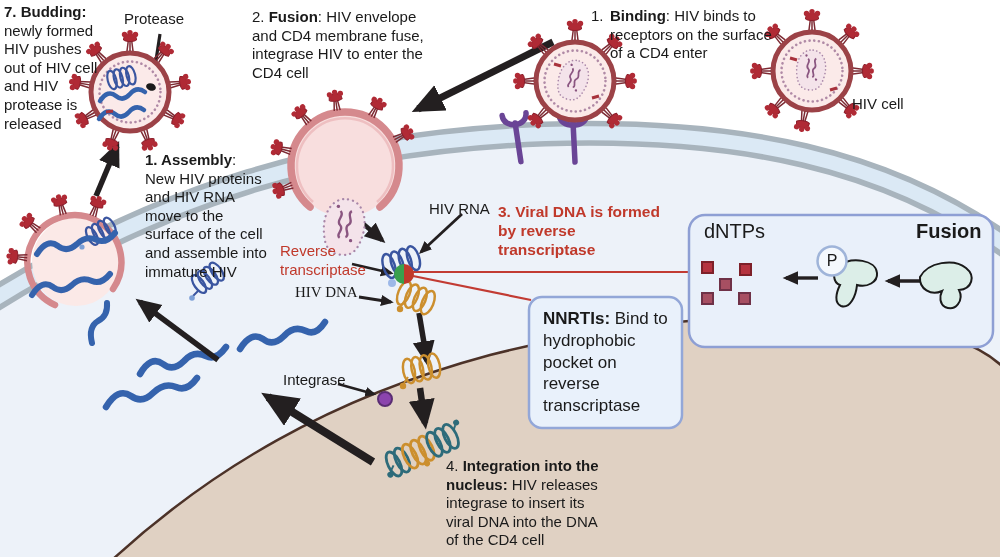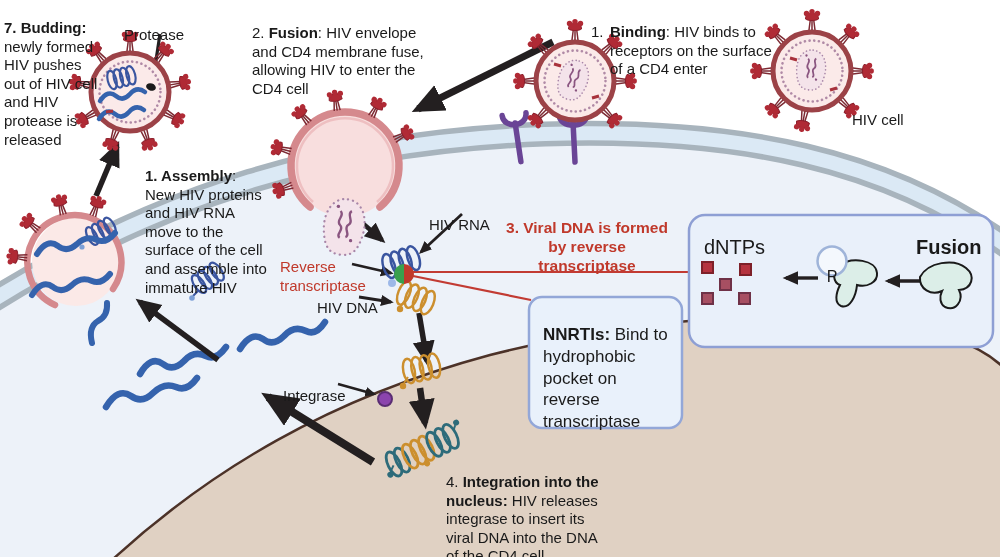--- a/index.html
+++ b/index.html
@@ -1,19 +1,19 @@
 <!DOCTYPE html>
 <html><head>
 <meta charset="utf-8">
 <style>
   html,body{margin:0;padding:0;}
   #canvas{position:relative;width:1000px;height:557px;background:#ffffff;overflow:hidden;
           font-family:"Liberation Sans",sans-serif;color:#1a1a1a;}
   #bg{position:absolute;left:0;top:0;}
-  .lbl{position:absolute;font-size:15px;line-height:1.24;color:#1a1a1a;margin-top:16px;}
+  .lbl{position:absolute;font-size:15px;line-height:1.24;color:#1a1a1a;}
   .b{font-weight:700;}
   .red{color:#c0392b;}
   .flexstep{display:flex;gap:5px;}
   .flexstep .num{flex:0 0 14px;}
   .big{font-size:20px;}
 </style>
 </head>
 <body>
 
 <div id="canvas">
@@ -226,41 +226,41 @@
   <rect x="529" y="297" width="153" height="131" rx="13" fill="#e9f1fb" stroke="#93a7d8" stroke-width="2.5"></rect>
 </svg>
 
 <div class="lbl" style="left:4px;top:3px;width:98px;">
   <span class="b">7. Budding:</span><span> newly formed HIV pushes out of HIV cell and HIV protease is released</span>
 </div>
 
 <div class="lbl" style="left:124px;top:10px;">Protease</div>
 
 <div class="lbl" style="left:252px;top:8px;width:174px;">
-  <span>2. </span><span class="b">Fusion</span><span>: HIV envelope and CD4 membrane fuse, allowing HIV to enter the CD4 cell</span>
+  <span>2. </span><span class="b">Fusion</span><span>: HIV envelope and CD4 membrane fuse, integrase HIV to enter the CD4 cell</span>
 </div>
 
 <div class="lbl flexstep" style="left:591px;top:7px;width:185px;">
   <span class="num">1.</span>
   <span><span class="b">Binding</span><span>: HIV binds to receptors on the surface of a CD4 enter</span></span>
 </div>
 
 <div class="lbl" style="left:852px;top:95px;">HIV cell</div>
 
 <div class="lbl" style="left:145px;top:151px;width:124px;">
   <span class="b">1. Assembly</span><span>: New HIV proteins and HIV RNA move to the surface of the cell and assemble into immature HIV</span>
 </div>
 
 <div class="lbl" style="left:429px;top:200px;">HIV RNA</div>
 
-<div class="lbl b red" style="left:498px;top:202px;width:178px;font-size:15.5px;text-align:center;">3. Viral DNA is formed by reverse transcriptase</div>
+<div class="lbl b red" style="left:498px;top:202px;width:178px;font-size:15.5px;">3. Viral DNA is formed by reverse transcriptase</div>
 
 <div class="lbl red" style="left:280px;top:242px;width:102px;">Reverse transcriptase</div>
 
-<div class="lbl" style="left:317px;top:283px;">HIV DNA</div>
+<div class="lbl" style="left:295px;top:283px;font-family:Liberation Serif, serif;">HIV DNA</div>
 
 <div class="lbl" style="left:283px;top:371px;">Integrase</div>
 
 
 <div class="lbl" style="left:446px;top:457px;width:162px;">
   <span>4. </span><span class="b">Integration into the nucleus:</span><span> HIV releases integrase to insert its viral DNA into the DNA of the CD4 cell</span>
 </div>
 
 <div class="lbl big" style="left:704px;top:219px;">dNTPs</div>
 

